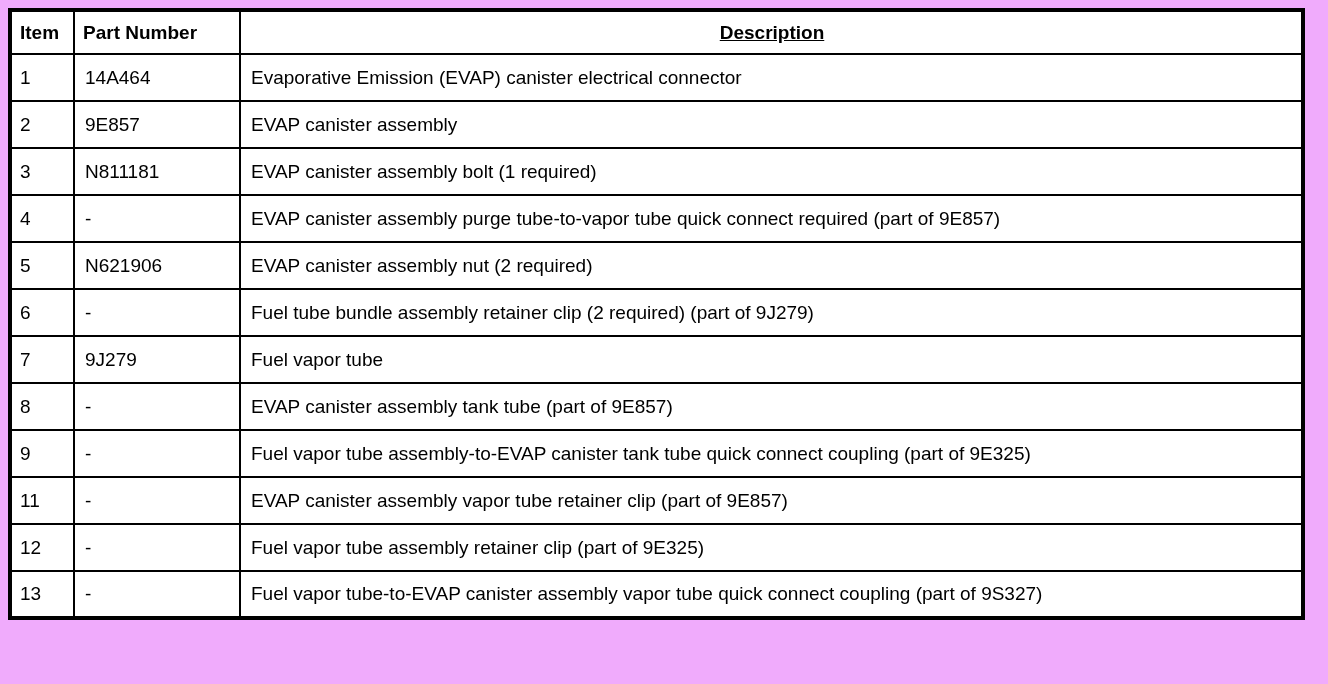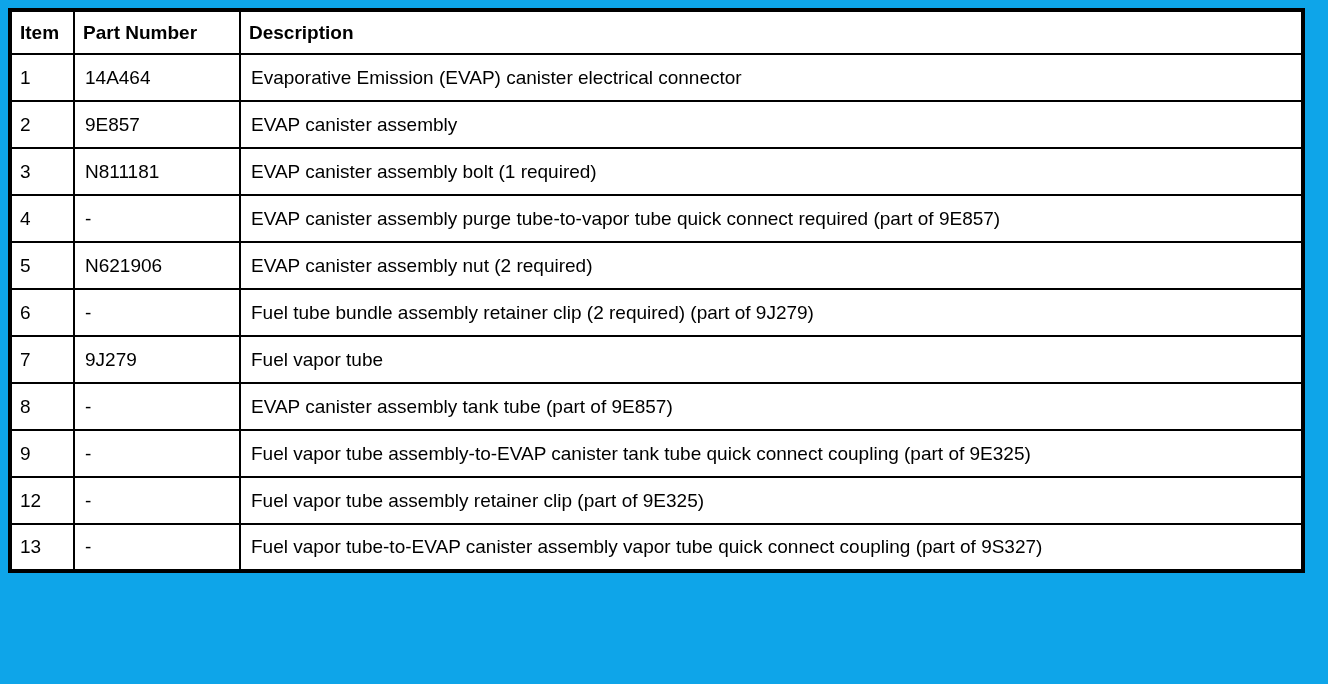--- a/index.html
+++ b/index.html
@@ -10,21 +10,21 @@
     background: #ffffff;
     font-family: "Liberation Sans", sans-serif;
     color: #000000;
     overflow: hidden;
   }
 
   .page {
     position: relative;
     width: 1328px;
     height: 684px;
-    background: #0ea5e9;
+    background: #f0abfc;
   }
 
   table.parts-table {
     position: absolute;
     left: 8px;
     top: 8px;
     width: 1297px;
     border-collapse: collapse;
     table-layout: fixed;
     background: #ffffff;
@@ -48,21 +48,22 @@
     height: 44px;
     font-size: 19px;
     font-weight: bold;
     text-align: left;
     vertical-align: middle;
     padding: 2px 6px 2px 8px;
     white-space: nowrap;
   }
 
   table.parts-table th.desc-header {
-    text-align: left;
+    text-align: center;
+    text-decoration: underline;
   }
 
   table.parts-table td {
     height: 47px;
     font-size: 19px;
     font-weight: normal;
     text-align: left;
     vertical-align: middle;
     padding: 2px 6px 2px 8px;
     white-space: nowrap;
@@ -141,20 +142,25 @@
           <td class="desc-cell">EVAP canister assembly tank tube (part of 9E857)</td>
         </tr>
 
         <tr>
           <td class="item-cell">9</td>
           <td class="part-cell">-</td>
           <td class="desc-cell">Fuel vapor tube assembly-to-EVAP canister tank tube quick connect coupling (part of 9E325)</td>
         </tr>
 
 
+        <tr>
+          <td class="item-cell">11</td>
+          <td class="part-cell">-</td>
+          <td class="desc-cell">EVAP canister assembly vapor tube retainer clip (part of 9E857)</td>
+        </tr>
 
         <tr>
           <td class="item-cell">12</td>
           <td class="part-cell">-</td>
           <td class="desc-cell">Fuel vapor tube assembly retainer clip (part of 9E325)</td>
         </tr>
 
         <tr>
           <td class="item-cell">13</td>
           <td class="part-cell">-</td>

